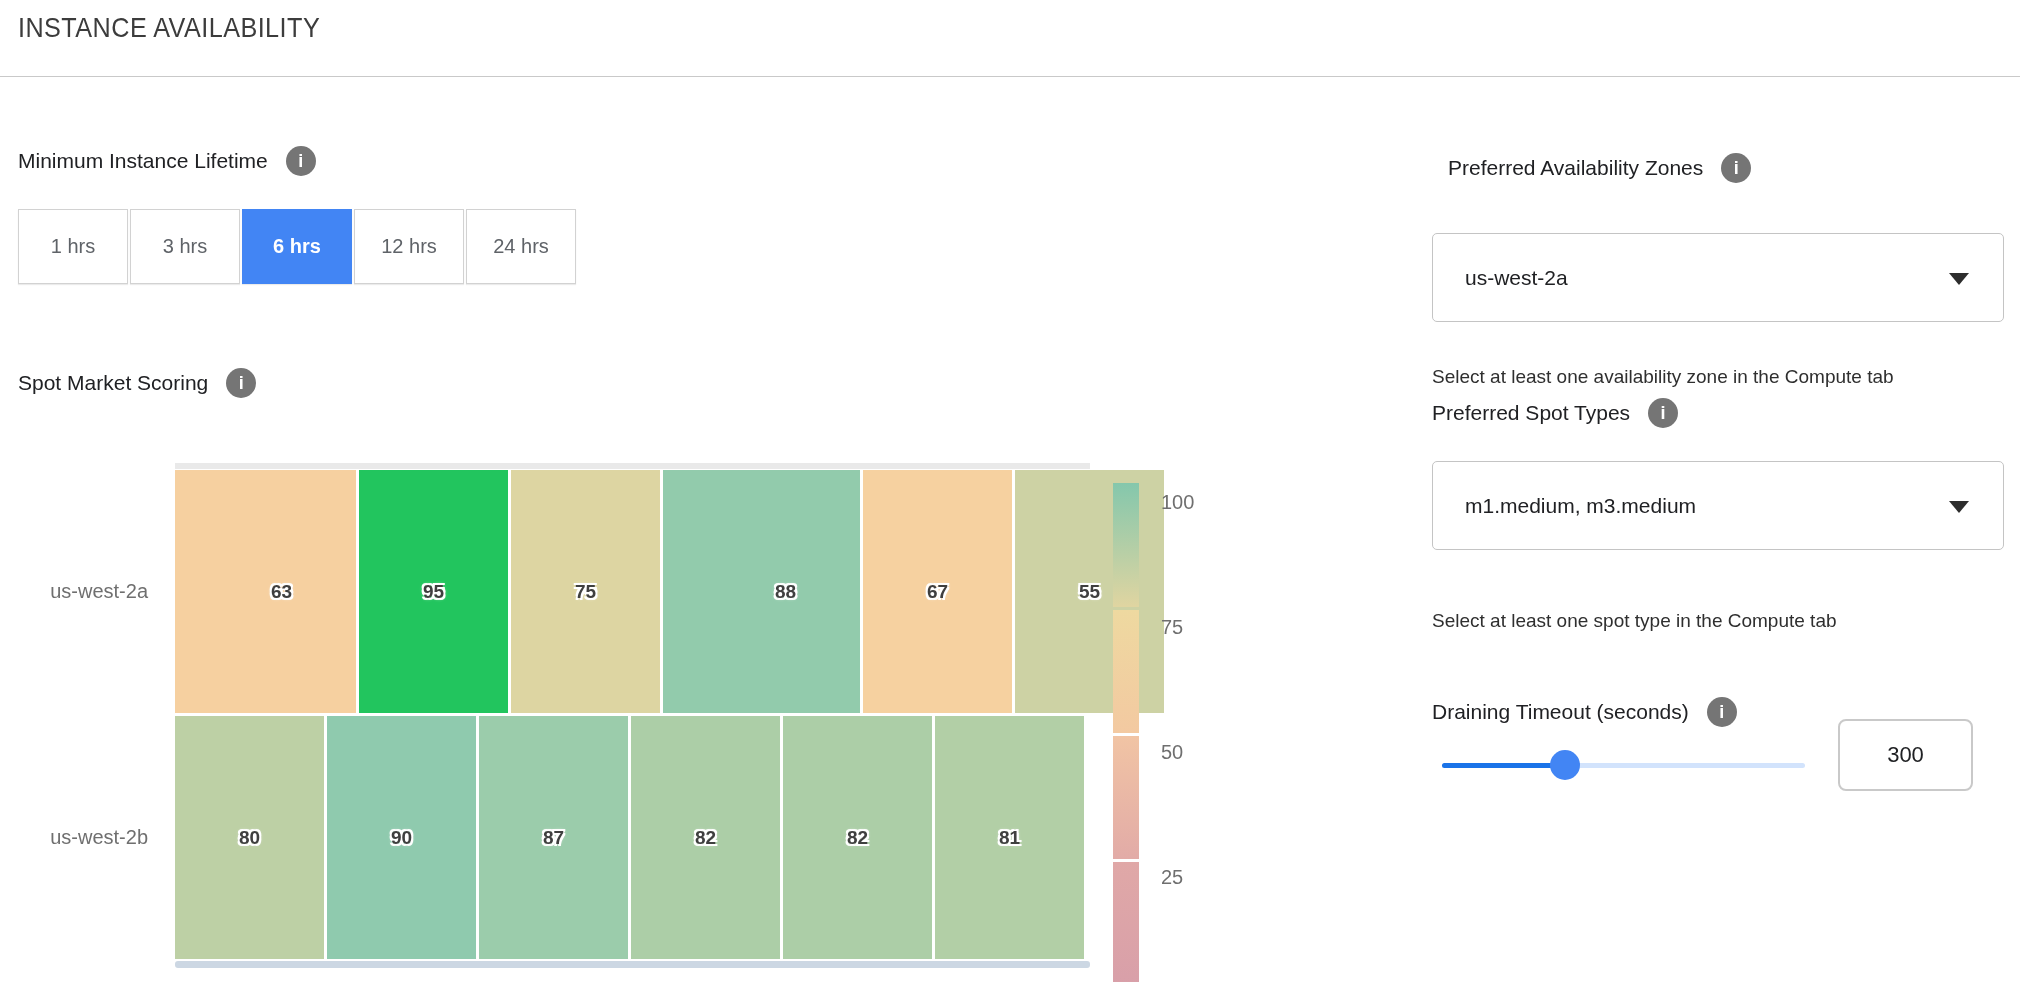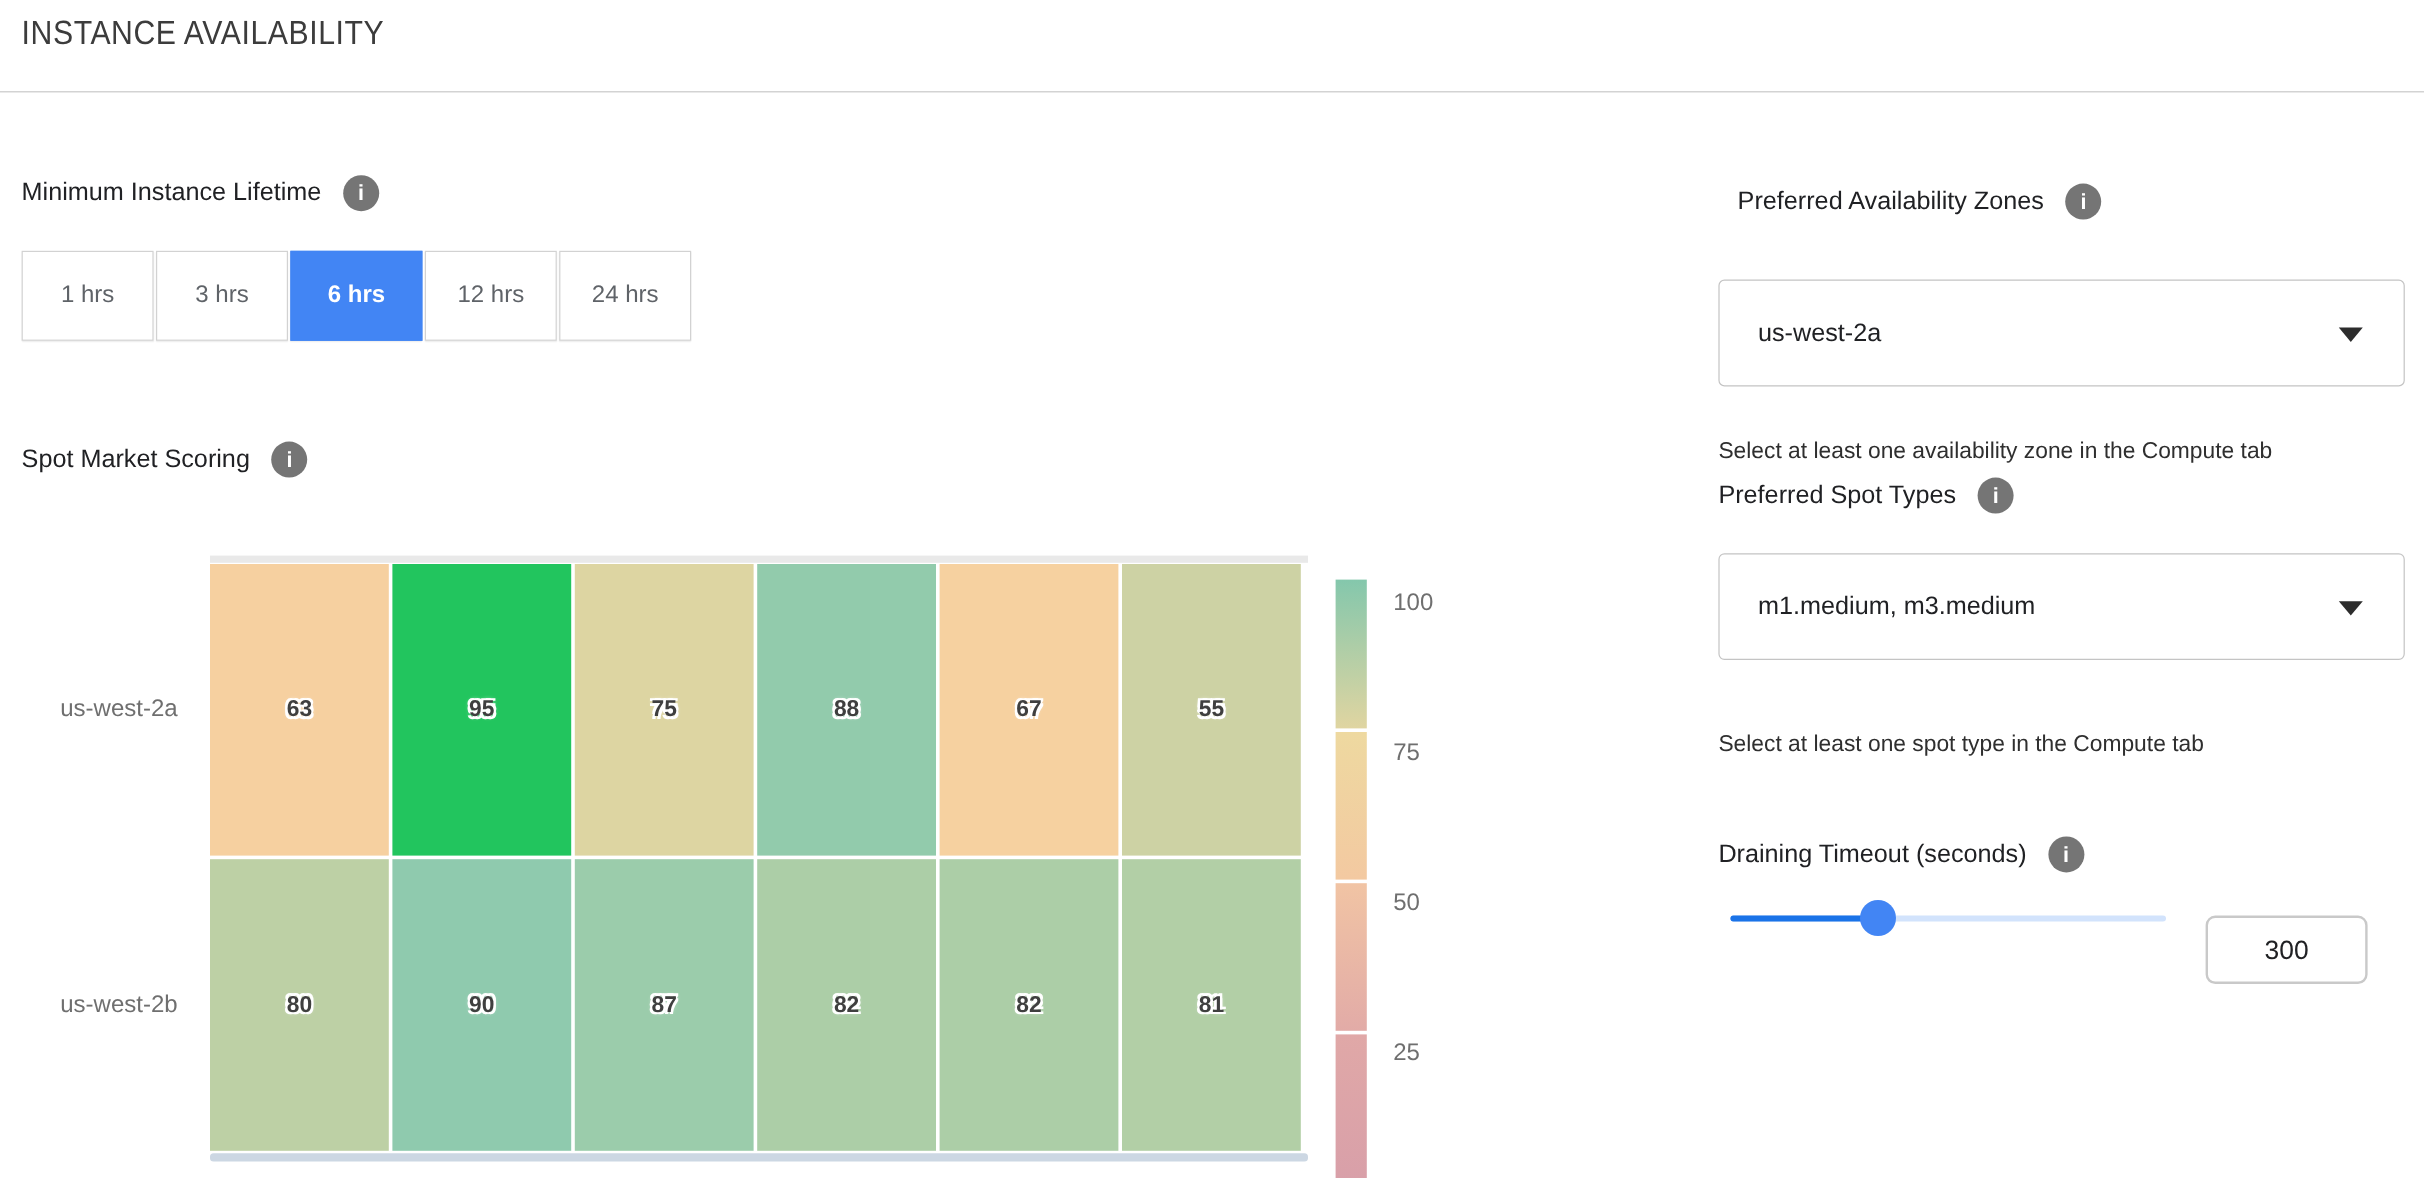--- a/index.html
+++ b/index.html
@@ -61,23 +61,23 @@
   }
   .helper{position:absolute;left:1432px;font-size:19px;color:#2f2f2f;white-space:nowrap;}
 
   
   .slider{position:absolute;left:1442px;top:750px;width:363px;height:30px;cursor:pointer;}
   .slider .track{position:absolute;left:0;top:13px;width:100%;height:5px;background:#d2e3fc;border-radius:3px;}
   .slider .fill{position:absolute;left:0;top:13px;height:5px;background:#1a73e8;border-radius:3px;}
   .slider .thumb{position:absolute;top:0;width:30px;height:30px;border-radius:50%;background:#4285f4;}
 
   .num-input{
-    position:absolute;left:1838px;top:719px;width:135px;height:57px;box-sizing:border-box;
+    position:absolute;left:1838px;top:719px;width:135px;height:72px;box-sizing:border-box;
     border:2px solid #c9c9c9;border-radius:8px;background:#fff;font-family:"Liberation Sans",sans-serif;
-    font-size:22px;color:#202124;text-align:center;outline:none;margin-top:44px;
+    font-size:22px;color:#202124;text-align:center;outline:none;
   }
 </style>
 </head>
 <body>
 
 <div class="stage">
 
   <div class="page-title">INSTANCE AVAILABILITY</div>
   <div class="divider"></div>
 
@@ -94,30 +94,30 @@
     </div>
 
   <div class="label-row" style="left:18px;top:368px;">
     <span class="section-label">Spot Market Scoring</span>
     <span class="info">i</span>
   </div>
 
   <div class="hm-topstrip"></div>
   <div class="heatmap" id="heatmap">
       <div class="hm-row">
-        <div class="hm-cell" style="background: rgb(246, 208, 160);">
+        <div class="hm-cell" style="background: rgb(246, 208, 160); padding-left: 32px;">
           <span class="hm-val">63</span>
         </div>
         <div class="hm-cell" style="background: #22c55e;">
           <span class="hm-val">95</span>
         </div>
         <div class="hm-cell" style="background: rgb(221, 213, 162);">
           <span class="hm-val">75</span>
         </div>
-        <div class="hm-cell" style="background: rgb(146, 203, 172);">
+        <div class="hm-cell" style="background: rgb(146, 203, 172); padding-left: 48px;">
           <span class="hm-val">88</span>
         </div>
         <div class="hm-cell" style="background: rgb(246, 209, 160);">
           <span class="hm-val">67</span>
         </div>
         <div class="hm-cell" style="background: rgb(205, 210, 164);">
           <span class="hm-val">55</span>
         </div>
       </div>
       <div class="hm-row">

